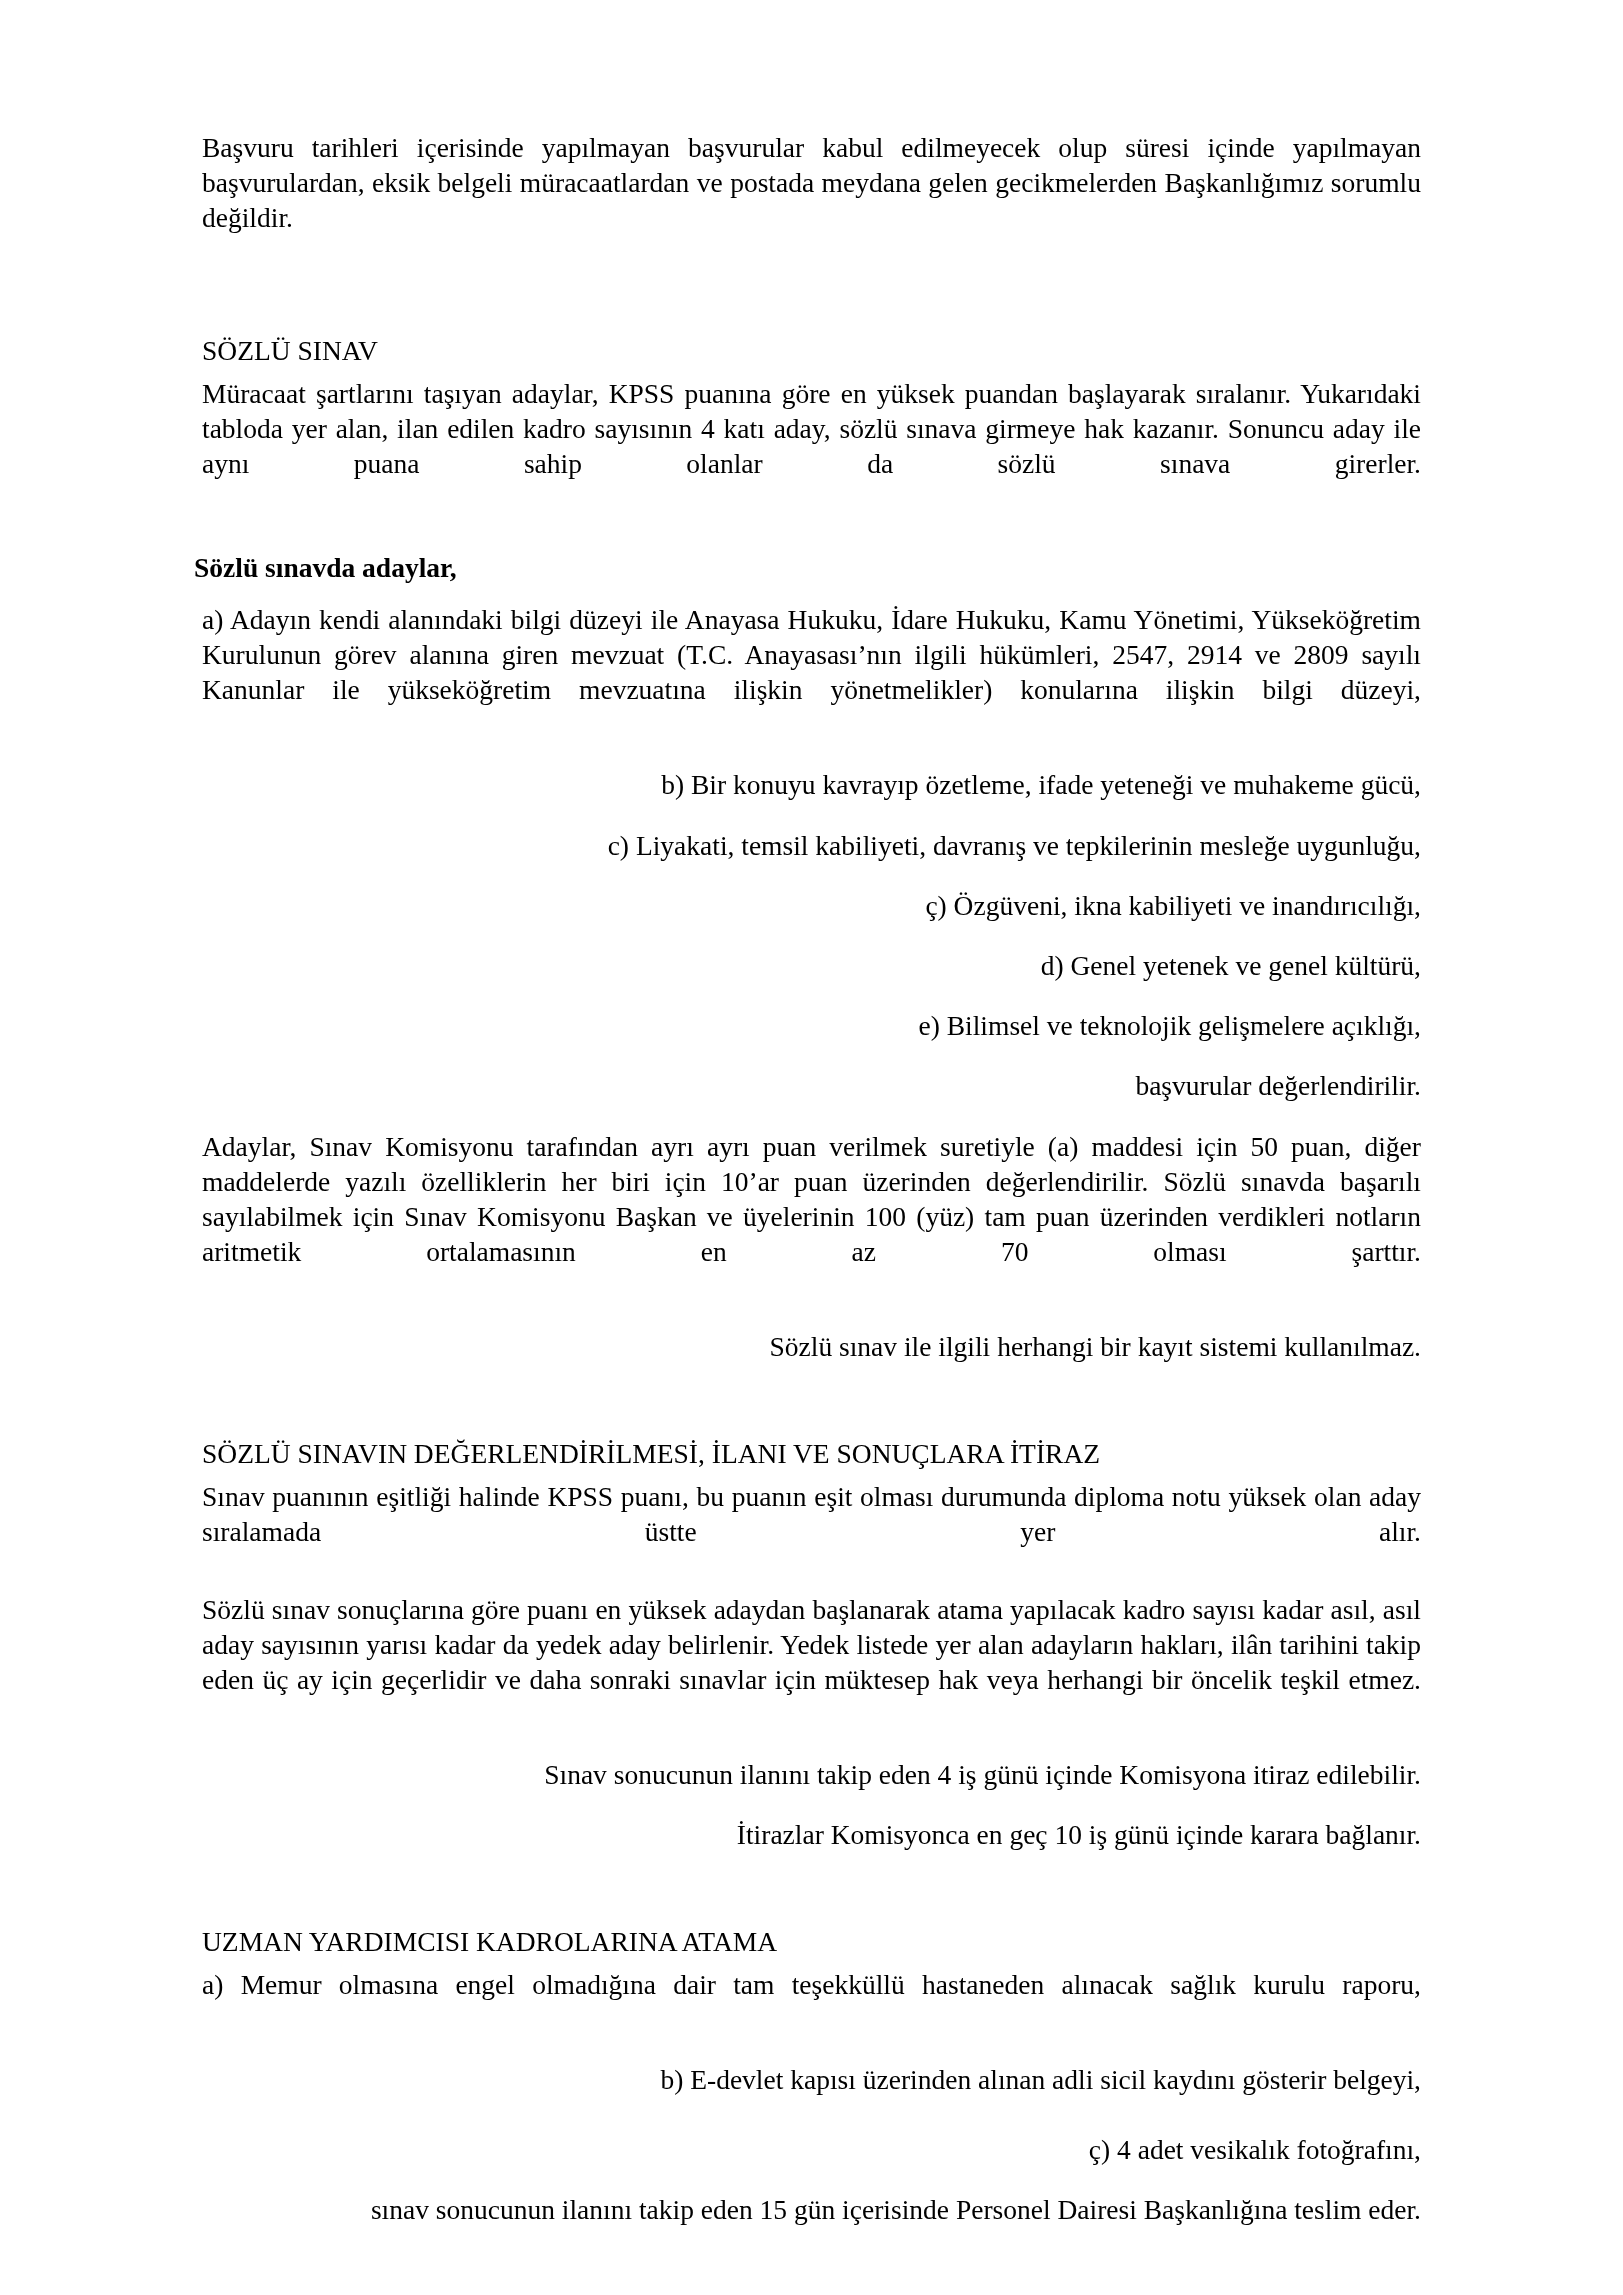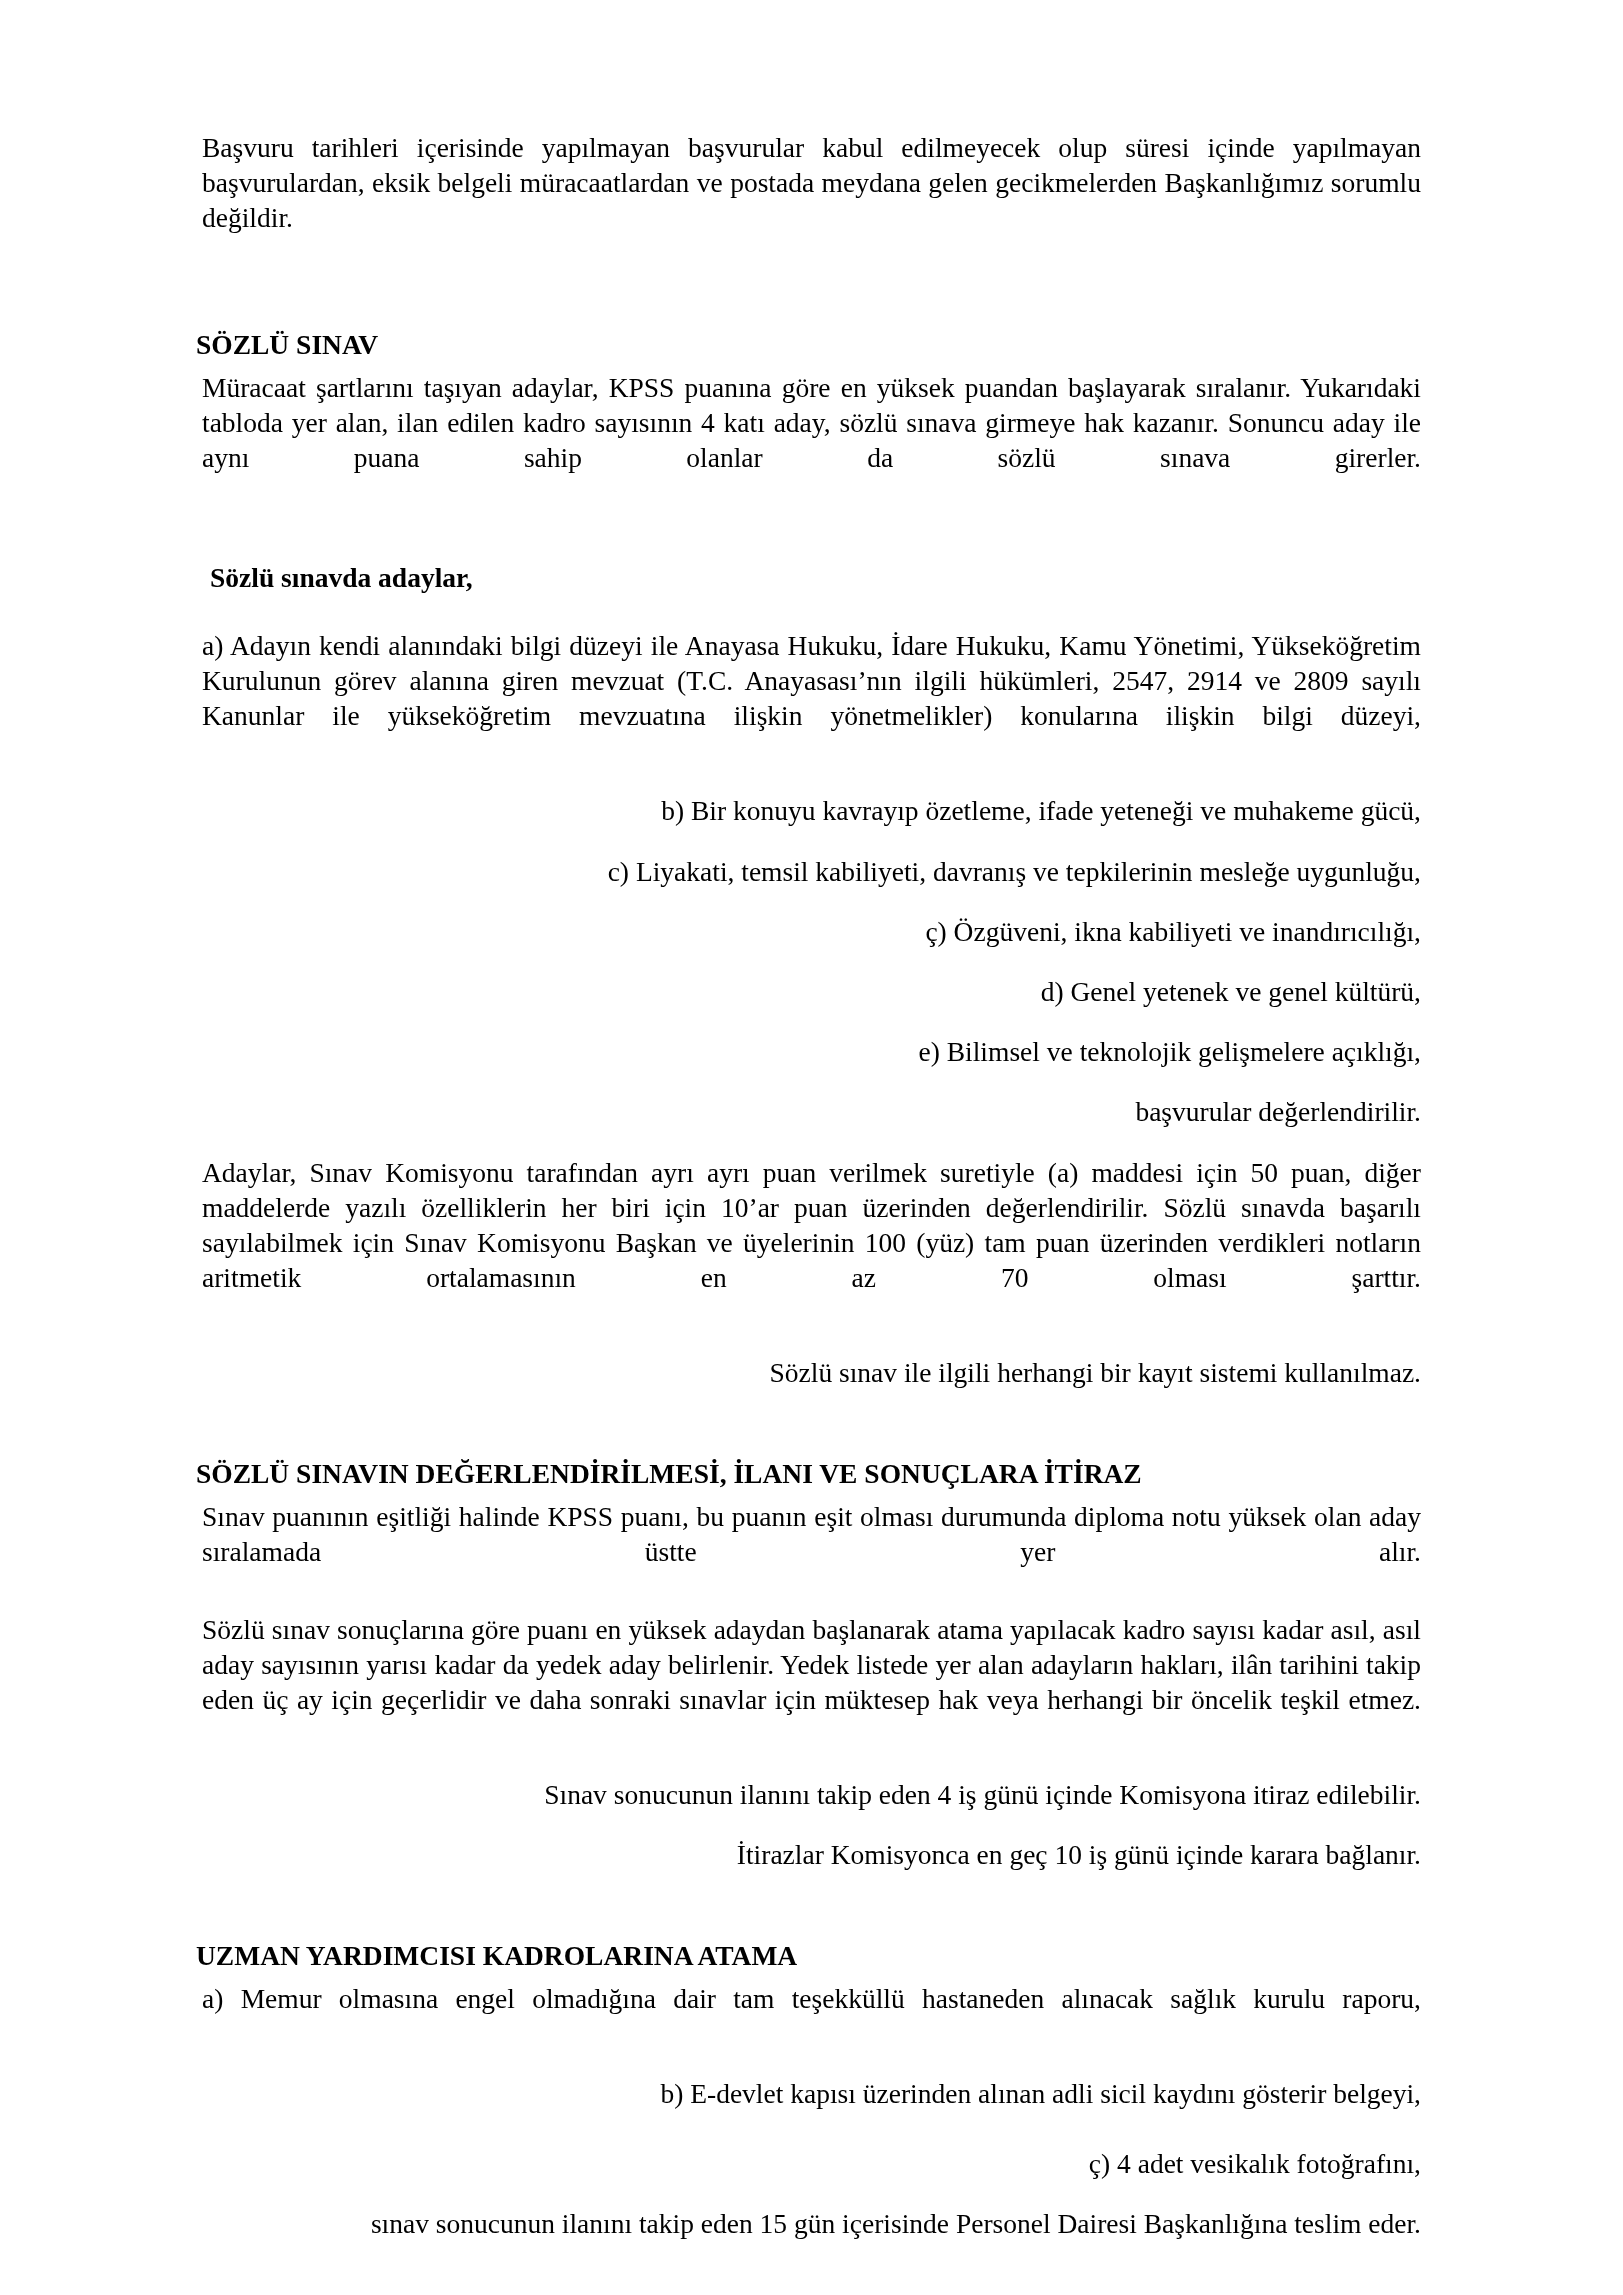--- a/index.html
+++ b/index.html
@@ -42,29 +42,29 @@
     width: 100%;
   }
   .p.noj {
     text-align: right;
   }
   .p.noj::after { display: none; }
 
   .h {
     font-size: 27.5px;
     line-height: 35px;
-    font-weight: bold;
-    margin: 2px;
+    font-weight: normal;
+    margin: 8px;
     text-align: left;
   }
   .inline-h {
     font-size: 27.5px;
     line-height: 35px;
     font-weight: bold;
-    margin: 16px;
+    margin: 0;
     text-align: left;
   }
 
   
   .gap-sm { height: 9.2px; }
   .gap-lg { height: 26px; }
   .gap-xl { height: 47px; }
   .gap-xxl { height: 56px; }
 </style>
 </head>

